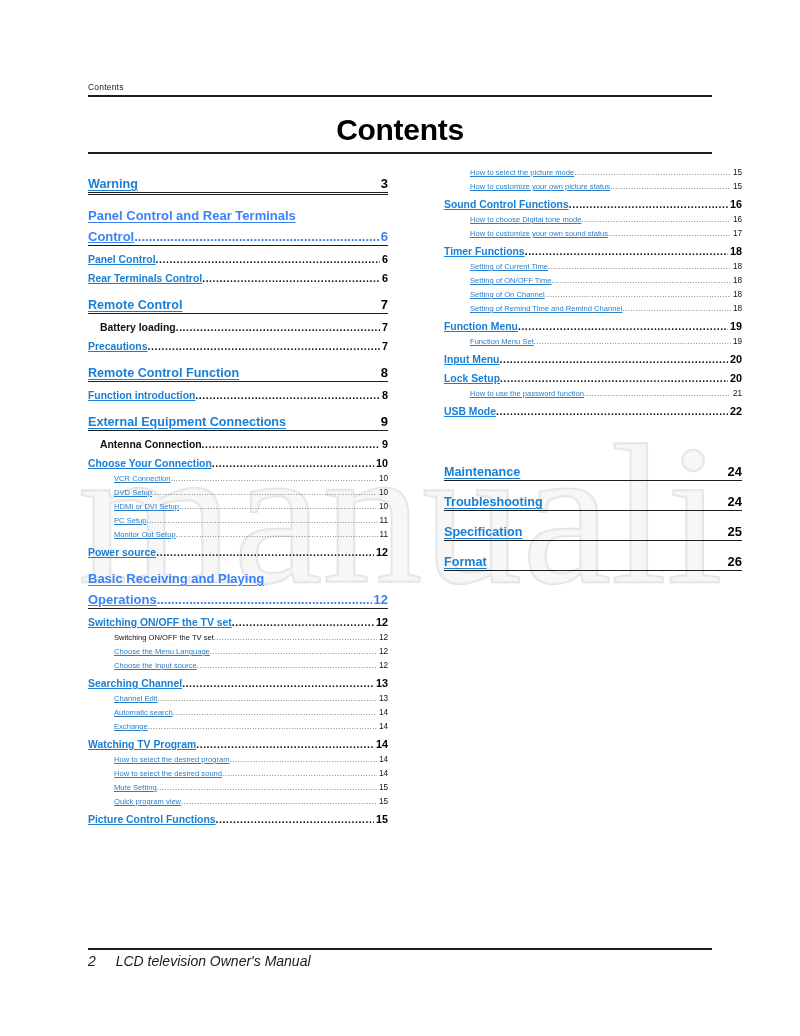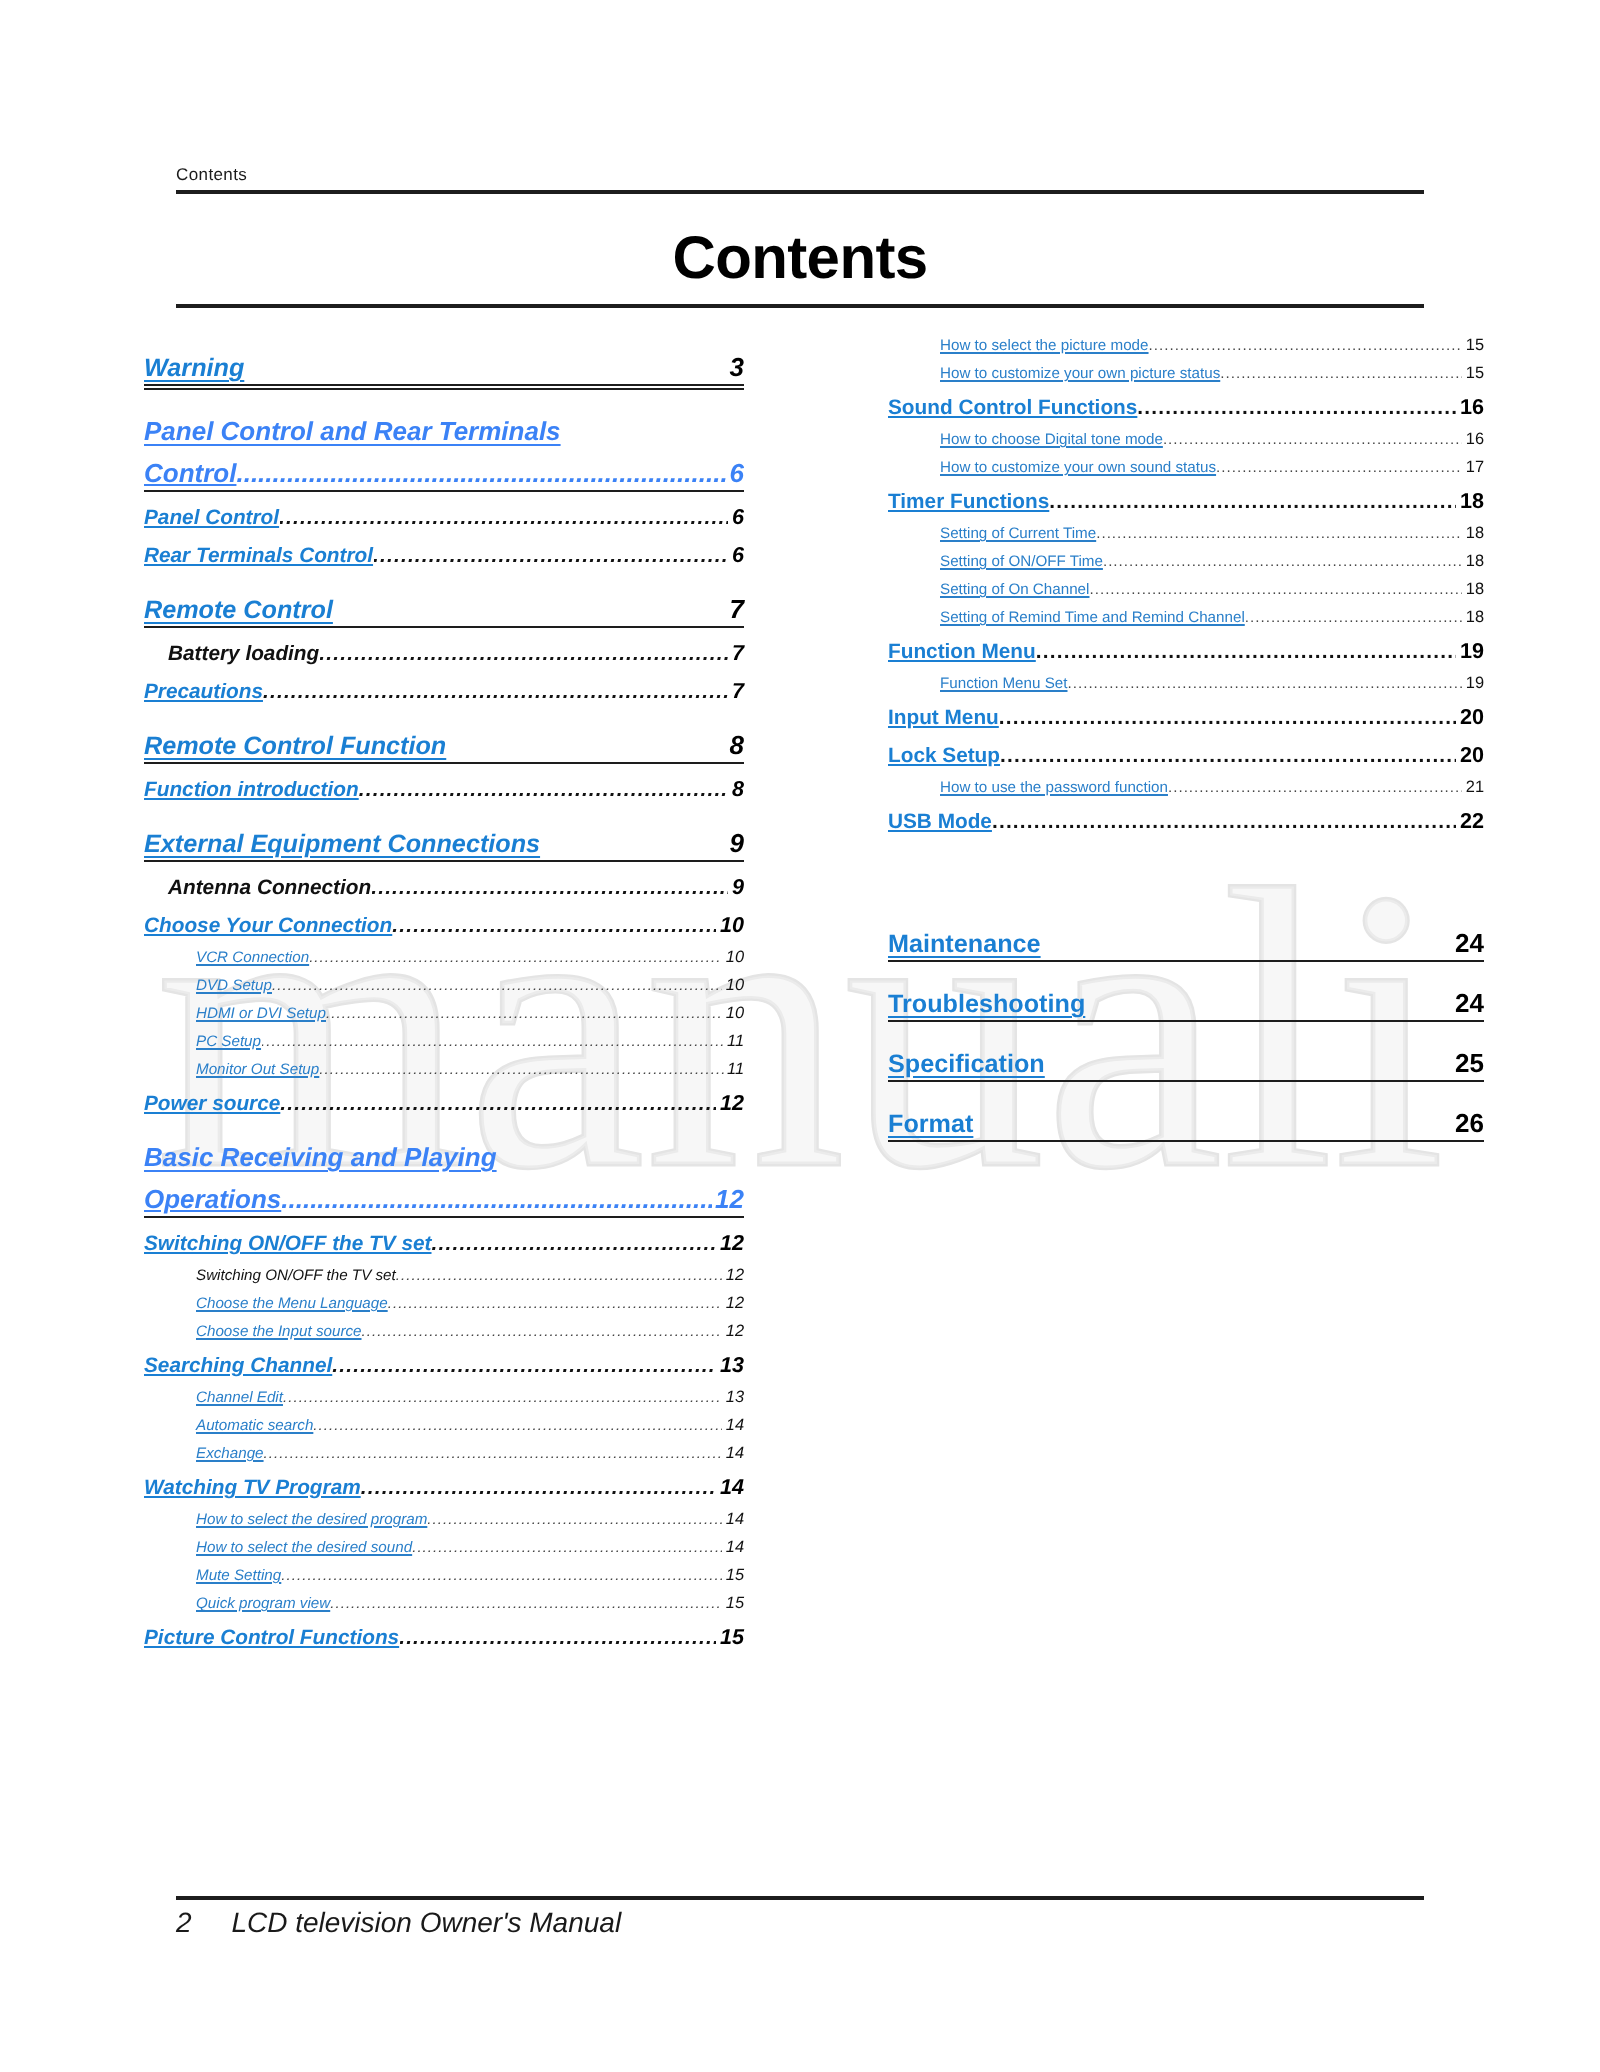--- a/index.html
+++ b/index.html
@@ -76,21 +76,21 @@
     position: absolute;
     left: 0;
     top: 163px;
     width: 800px;
     z-index: 3;
   }
   .col {
     position: absolute;
     top: 0;
   }
-  .col-left  { left: 72px;  width: 300px; font-style: italic; }
+  .col-left  { left: 88px;  width: 300px; }
   .col-right { left: 420px; width: 298px; margin-left: 24px; }
 
   
   .entry {
     display: flex;
     align-items: baseline;
     width: 100%;
     white-space: nowrap;
   }
   .entry .lbl {

